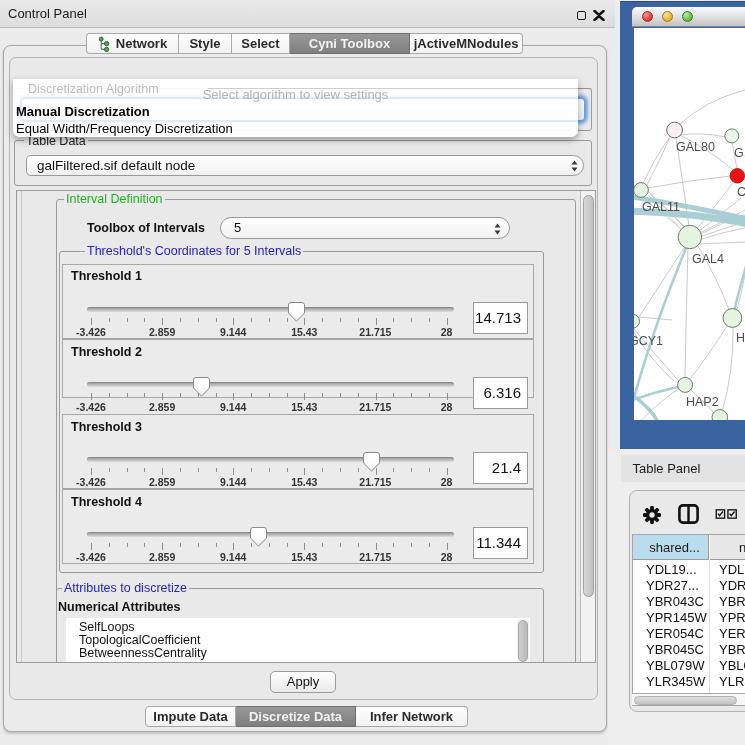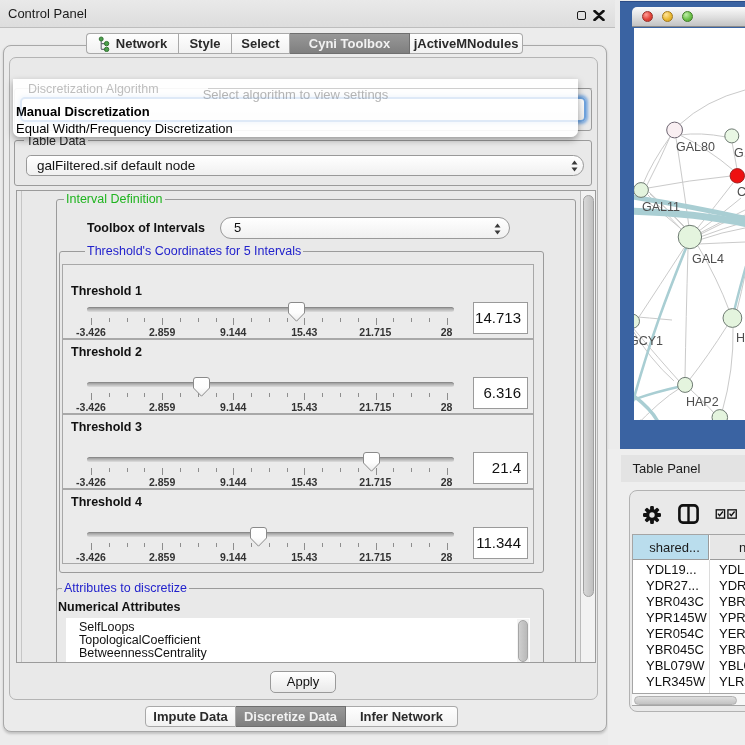--- a/index.html
+++ b/index.html
@@ -63,21 +63,21 @@
   <div class="abs" style="left:203px;top:26px;width:290px;height:22px;background:linear-gradient(#ffffff,#f0f0f0);border:1px solid #999;border-radius:11px;font-size:13px;color:#111;line-height:20px;padding-left:13px;">5
     <svg class="abs" style="right:8px;top:5px;" width="7" height="12" viewBox="0 0 7 12">
       <path d="M0.5 4.5 L3.5 0.5 L6.5 4.5 Z M0.5 7.5 L3.5 11.5 L6.5 7.5 Z" fill="#3a3a3a"></path>
     </svg>
   </div>
 
   <div class="abs" style="left:42px;top:60px;width:485px;height:322px;border:1px solid #9b9b9b;border-radius:3px;"></div>
   <div class="abs" style="left:48px;top:53px;font-size:12.5px;color:#2222cc;background:#e9e9e9;padding:0 2px;margin-left:20px;">Threshold's Coordinates for 5 Intervals</div>
 
   <div class="abs" style="left:45px;top:73px;width:472px;height:75px;border:1px solid #a8a8a8;background:#ebebeb;">
-      <div class="abs" style="left:8px;top:19px;font-size:12.5px;font-weight:bold;color:#111;">Threshold 1</div>
+      <div class="abs" style="left:8px;top:4px;font-size:12.5px;font-weight:bold;color:#111;">Threshold 1</div>
       <div class="abs" style="left:24px;top:42px;width:367px;height:5px;border-radius:2.5px;background:linear-gradient(#9e9e9e,#dedede);border-top:0.5px solid #8a8a8a;"></div>
       <div class="abs" style="left:28.0px;top:52.5px;width:1px;height:7.5px;background:#8d8d8d;"></div>
       <div class="abs" style="left:45.8px;top:52.5px;width:1px;height:4px;background:#8d8d8d;"></div>
       <div class="abs" style="left:63.6px;top:52.5px;width:1px;height:4px;background:#8d8d8d;"></div>
       <div class="abs" style="left:81.3px;top:52.5px;width:1px;height:4px;background:#8d8d8d;"></div>
       <div class="abs" style="left:99.1px;top:52.5px;width:1px;height:7.5px;background:#8d8d8d;"></div>
       <div class="abs" style="left:116.9px;top:52.5px;width:1px;height:4px;background:#8d8d8d;"></div>
       <div class="abs" style="left:134.7px;top:52.5px;width:1px;height:4px;background:#8d8d8d;"></div>
       <div class="abs" style="left:152.5px;top:52.5px;width:1px;height:4px;background:#8d8d8d;"></div>
       <div class="abs" style="left:170.2px;top:52.5px;width:1px;height:7.5px;background:#8d8d8d;"></div>
@@ -104,21 +104,21 @@
         <defs>
           <linearGradient id="tg73" x1="0" y1="0" x2="0" y2="1">
             <stop offset="0" stop-color="#ffffff"></stop>
             <stop offset="0.55" stop-color="#fdfdfd"></stop>
             <stop offset="1" stop-color="#ececec"></stop>
           </linearGradient>
         </defs>
       </svg>
       <div class="abs" style="left:410px;top:37px;width:55px;height:32px;background:#fff;border:1px solid #9a9a9a;font-size:15px;color:#111;text-align:right;line-height:30px;padding-right:6px;">14.713</div>
     </div>
-  <div class="abs" style="left:45px;top:148px;width:472px;height:75px;border:1px solid #a8a8a8;background:#ebebeb;">
+  <div class="abs" style="left:45px;top:148px;width:472px;height:59px;border:1px solid #a8a8a8;background:#ebebeb;">
       <div class="abs" style="left:8px;top:5px;font-size:12.5px;font-weight:bold;color:#111;">Threshold 2</div>
       <div class="abs" style="left:24px;top:42px;width:367px;height:5px;border-radius:2.5px;background:linear-gradient(#9e9e9e,#dedede);border-top:0.5px solid #8a8a8a;"></div>
       <div class="abs" style="left:28.0px;top:52.5px;width:1px;height:7.5px;background:#8d8d8d;"></div>
       <div class="abs" style="left:45.8px;top:52.5px;width:1px;height:4px;background:#8d8d8d;"></div>
       <div class="abs" style="left:63.6px;top:52.5px;width:1px;height:4px;background:#8d8d8d;"></div>
       <div class="abs" style="left:81.3px;top:52.5px;width:1px;height:4px;background:#8d8d8d;"></div>
       <div class="abs" style="left:99.1px;top:52.5px;width:1px;height:7.5px;background:#8d8d8d;"></div>
       <div class="abs" style="left:116.9px;top:52.5px;width:1px;height:4px;background:#8d8d8d;"></div>
       <div class="abs" style="left:134.7px;top:52.5px;width:1px;height:4px;background:#8d8d8d;"></div>
       <div class="abs" style="left:152.5px;top:52.5px;width:1px;height:4px;background:#8d8d8d;"></div>
@@ -250,21 +250,21 @@
 
   <div class="abs" style="right:0;top:0;width:15px;height:473px;background:#f2f2f2;border-left:1px solid #bbb;">
     <div class="abs" style="left:1.5px;top:4px;width:11px;height:402px;background:linear-gradient(90deg,#d8d8d8,#bfbfbf);border:1px solid #a0a0a0;border-radius:6px;"></div>
   </div>
 </div>
 
 <div class="abs" style="left:270px;top:671px;width:66px;height:22px;background:linear-gradient(#ffffff,#e9e9e9);border:1px solid #9a9a9a;border-radius:5px;font-size:13px;color:#111;text-align:center;line-height:20px;">Apply</div>
 
 <div class="abs" style="left:145px;top:706px;height:21px;display:flex;z-index:20;font-size:13px;font-weight:bold;color:#2a2a2a;">
   <div style="width:91px;background:linear-gradient(#fefefe,#f1f1f1);border:1px solid #a9a9a9;border-radius:4px 0 0 4px;display:flex;align-items:center;justify-content:center;">Impute Data</div>
-  <div style="width:110px;background:linear-gradient(#989898,#7f7f7f);border:1px solid #6f6f6f;border-left:none;color:#f2f2f2;display:flex;align-items:center;justify-content:center;">Discretize Data</div>
+  <div style="width:120px;background:linear-gradient(#989898,#7f7f7f);border:1px solid #6f6f6f;border-left:none;color:#f2f2f2;display:flex;align-items:center;justify-content:center;">Discretize Data</div>
   <div style="width:112px;background:linear-gradient(#fefefe,#f1f1f1);border:1px solid #a9a9a9;border-left:none;border-radius:0 4px 4px 0;display:flex;align-items:center;justify-content:center;">Infer Network</div>
 </div>
 
 <div class="abs" style="left:13px;top:79px;width:565px;height:57.5px;background:rgba(255,255,255,0.92);border-radius:0 0 7px 7px;box-shadow:0 3px 7px rgba(0,0,0,0.35);z-index:30;">
   <div style="text-align:center;font-size:13px;color:#b4b4b4;padding-top:8.5px;line-height:13px;">Select algorithm to view settings</div>
   <div style="font-size:13px;font-weight:bold;color:#000;padding:4.5px 0 0 3px;line-height:13px;">Manual Discretization</div>
   <div style="font-size:13px;color:#000;padding:4px 0 0 3px;line-height:13px;">Equal Width/Frequency Discretization</div>
 </div>
 
 <div class="abs" style="left:620px;top:1px;width:125px;height:450px;background:#3a63a2;border-top:1.5px solid #2c4c86;"></div>

